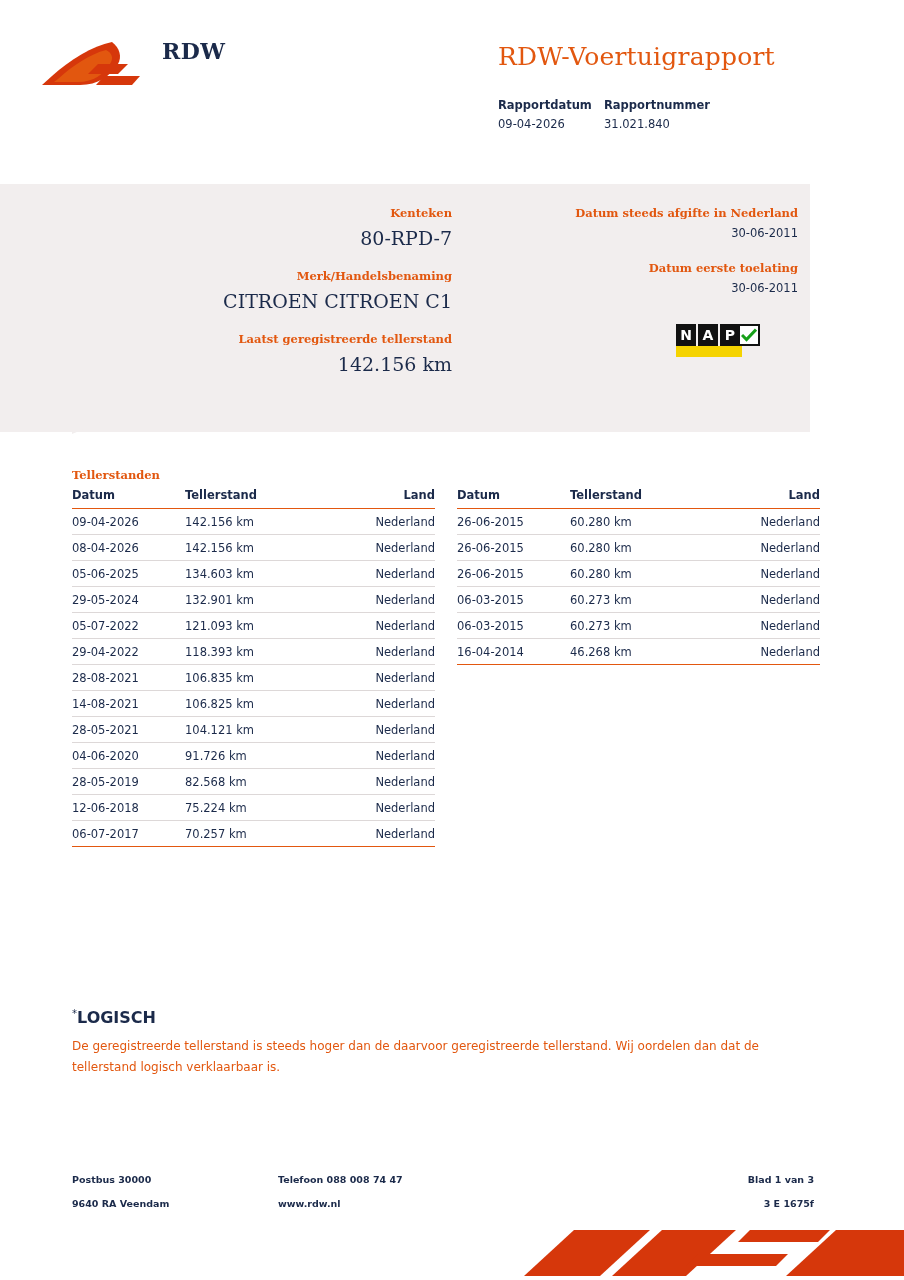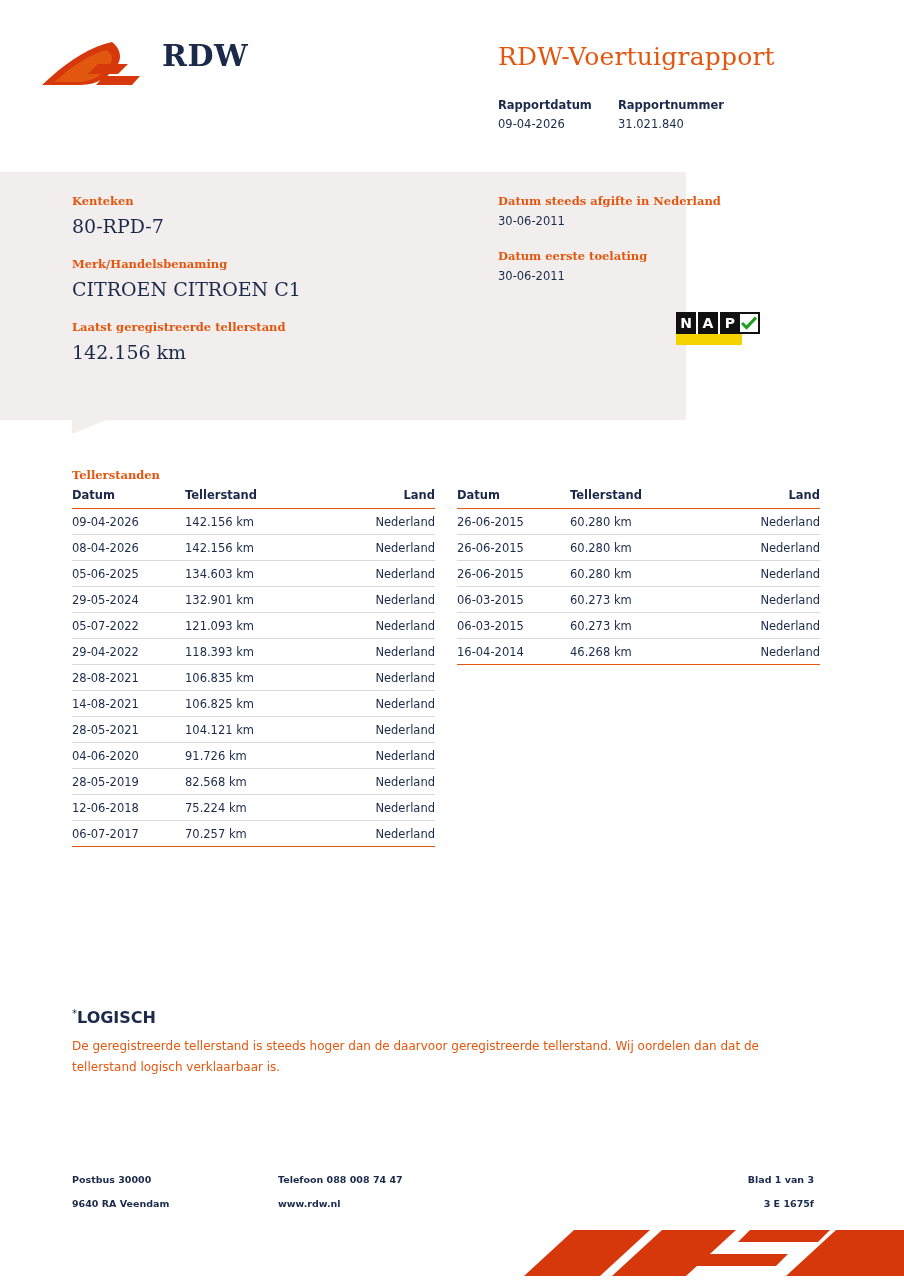--- a/index.html
+++ b/index.html
@@ -29,49 +29,50 @@
   .logo-mark {
     position: absolute;
     left: 0; top: 8px;
     width: 120px; height: 54px;
   }
   .logo-text {
     position: absolute;
     left: 122px; top: 6px;
     font-family: "DejaVu Serif", "Liberation Serif", serif;
     font-weight: bold;
-    font-size: 30px;
+    font-size: 22px;
     color: #1b2a4a;
     letter-spacing: 0.5px;
   }
   .report-title {
     position: absolute;
     left: 498px; top: 42px;
     font-family: "DejaVu Serif", "Liberation Serif", serif;
     font-size: 25px;
     color: #e2570f;
     letter-spacing: 0.2px;
   }
   .meta {
     position: absolute;
     left: 498px; top: 98px;
     font-size: 11.5px;
     color: #1b2a4a;
   }
-  .meta .row { display: flex; gap: 14px; }
+  .meta .row { display: flex; }
   .meta .col1 { width: 106px; }
   .meta .lbl { font-weight: bold; font-size: 11.5px; padding-bottom: 5px; }
   .meta .val { font-size: 11.5px; }
 
   
   .summary {
     position: absolute;
-    left: 0; top: 172px;
-    width: 686px; height: 248px;
+    left: 0; top: 184px;
+    width: 810px; height: 248px;
     background: #f2eeee;
+    text-align: right;
   }
   .summary-notch {
     position: absolute;
     left: 72px; top: 420px;
     width: 0; height: 0;
     border-left: 0 solid transparent;
     border-top: 14px solid #f2eeee;
     border-right: 34px solid transparent;
   }
   .sum-left { position: absolute; left: 72px; top: 22px; width: 380px; }

